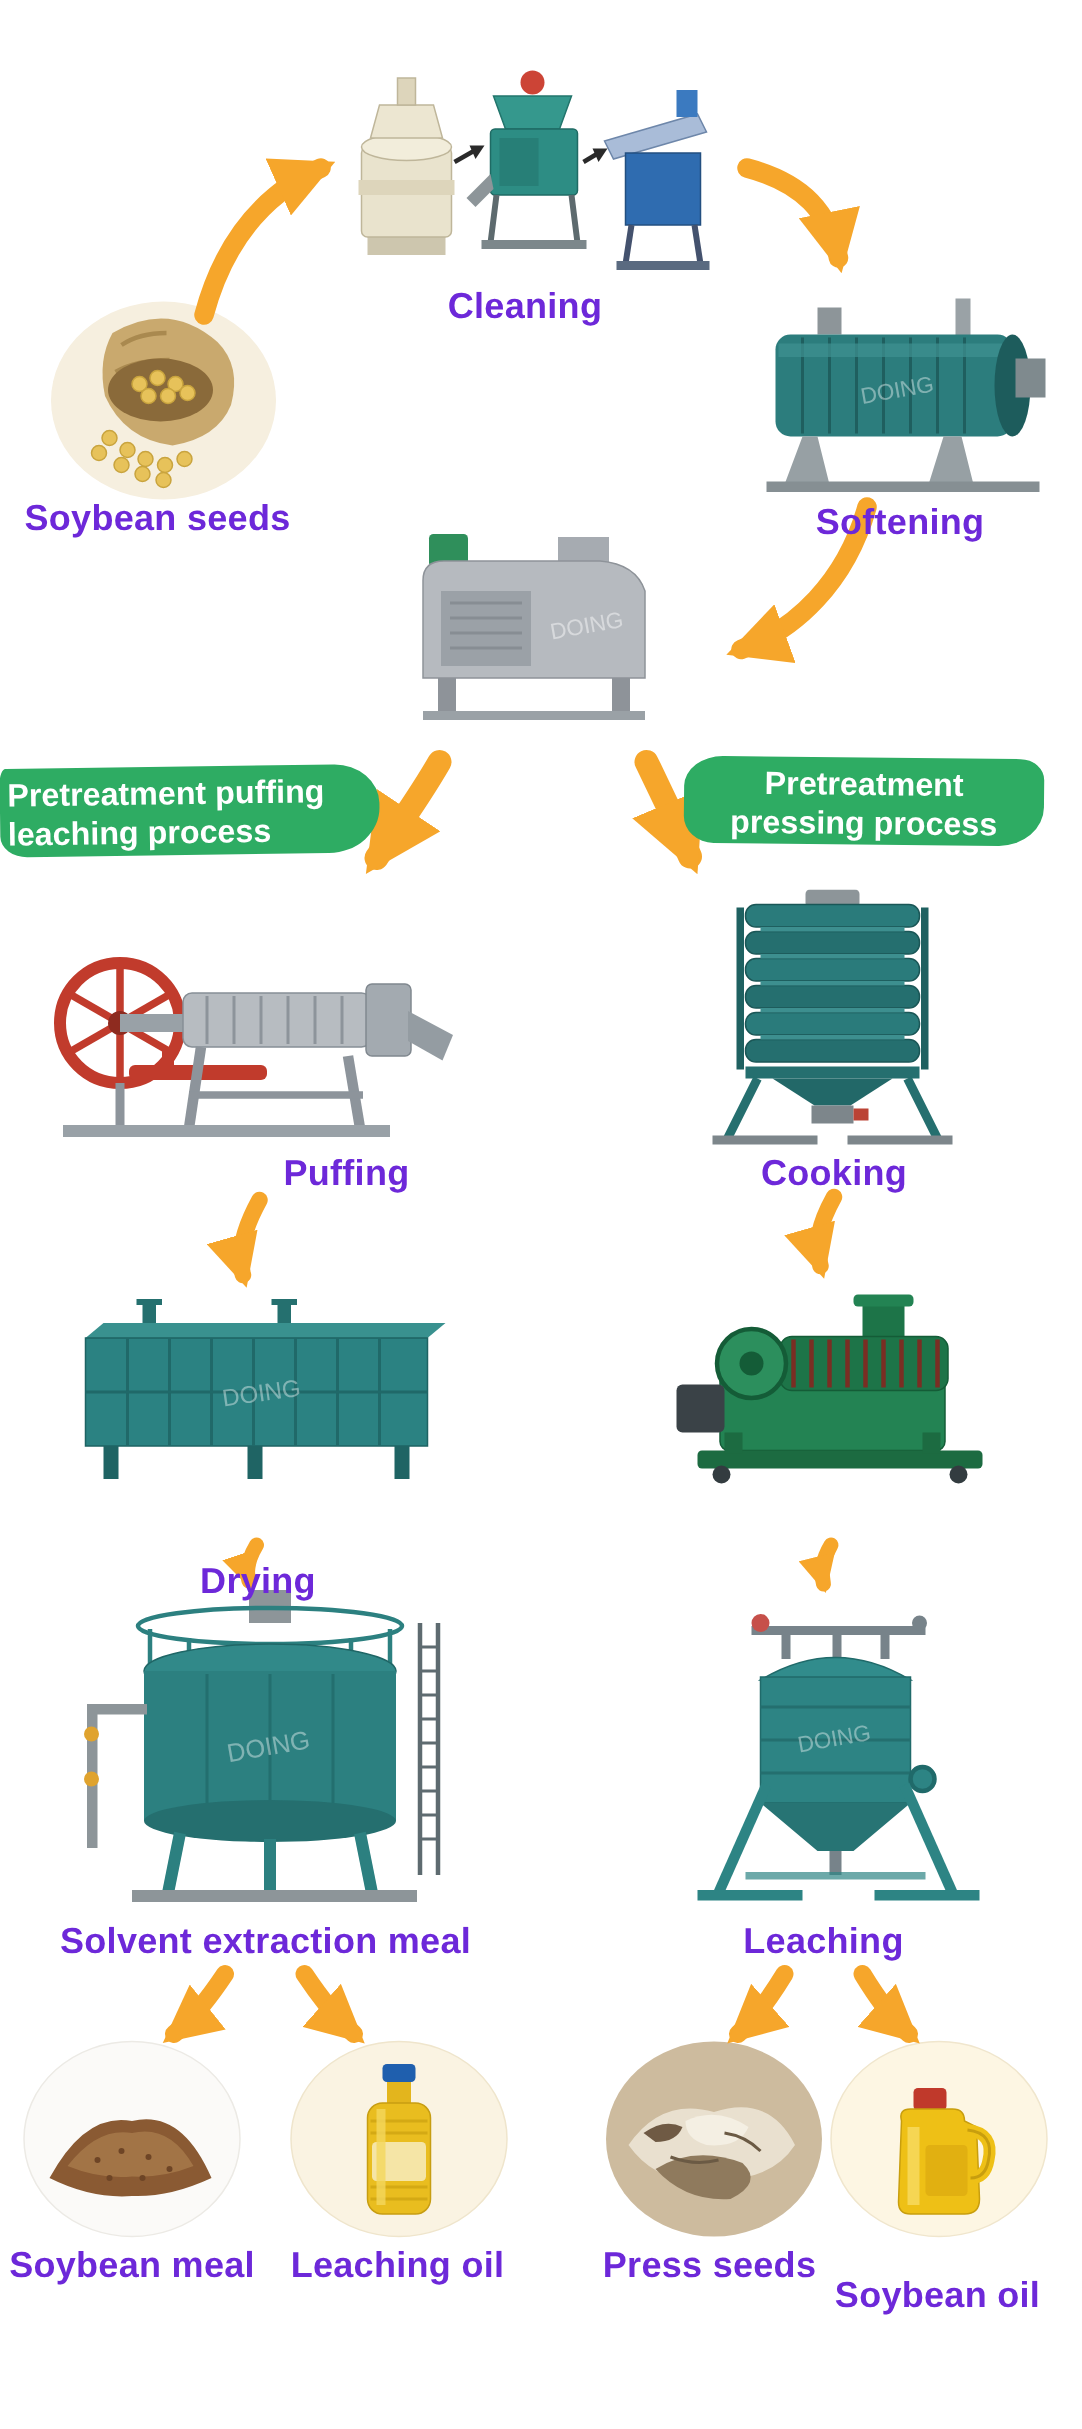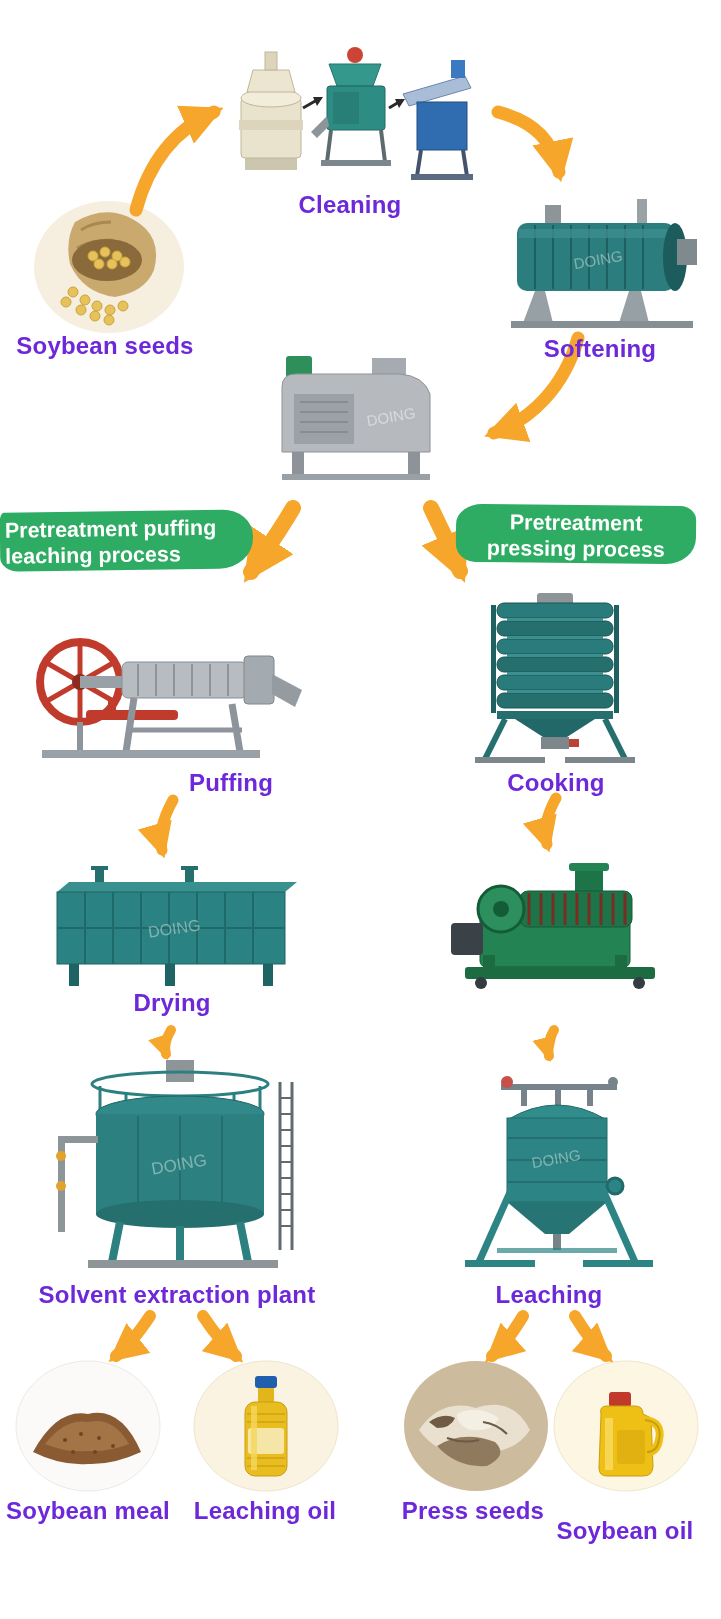--- a/index.html
+++ b/index.html
@@ -397,21 +397,21 @@
   <div class="banner banner-right">
     <div>Pretreatment</div>
     <div>pressing process</div>
   </div>
 
   <div class="label" style="left:250px; top:192px; width:200px;">Cleaning</div>
   <div class="label" style="left:5px; top:333px; width:200px;">Soybean seeds</div>
   <div class="label" style="left:500px; top:336px; width:200px;">Softening</div>
   <div class="label" style="left:73px; top:770px; width:200px;text-align:right;">Puffing</div>
   <div class="label" style="left:456px; top:770px; width:200px;">Cooking</div>
-  <div class="label" style="left:72px; top:990px; width:200px;">Drying</div>
-  <div class="label" style="left:32px; top:1282px; width:290px;">Solvent extraction plant</div>
+  <div class="label" style="left:72px; top:1042px; width:200px;">Drying</div>
+  <div class="label" style="left:32px; top:1282px; width:290px;">Solvent extraction meal</div>
   <div class="label" style="left:449px; top:1282px; width:200px;">Leaching</div>
   <div class="label" style="left:3px; top:1498px; width:170px;">Soybean meal</div>
   <div class="label" style="left:180px; top:1498px; width:170px;">Leaching oil</div>
   <div class="label" style="left:388px; top:1498px; width:170px;">Press seeds</div>
   <div class="label" style="left:540px; top:1498px; width:170px;margin-top:20px;">Soybean oil</div>
 
 </div>
 
 </body></html>

